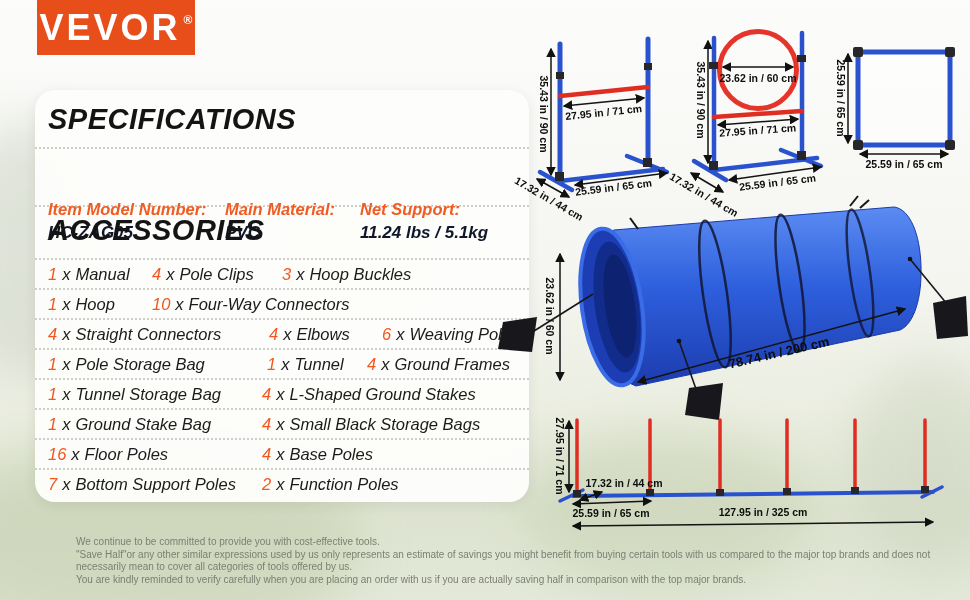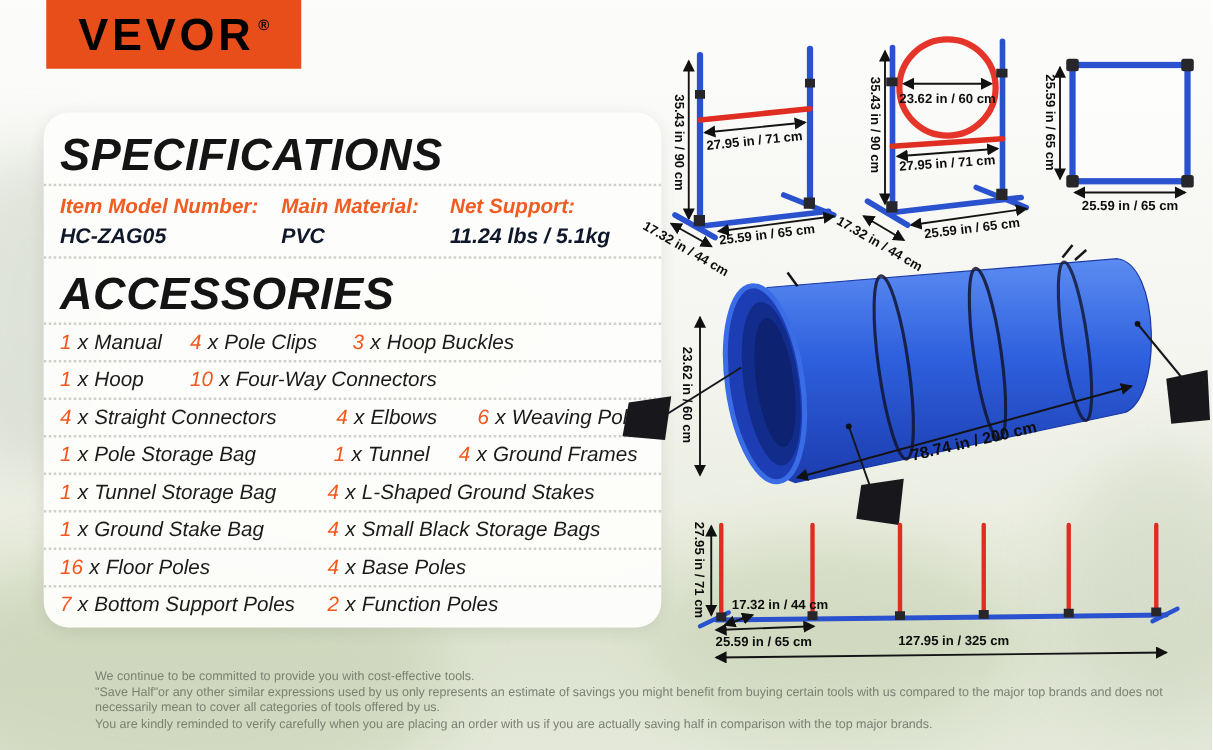--- a/index.html
+++ b/index.html
@@ -9,40 +9,40 @@
     background:linear-gradient(180deg,#fcfcfb 0%,#f5f6f1 45%,#ebeee1 68%,#dde3d0 85%,#e3e8d8 100%);
   }
   .blob{position:absolute;border-radius:50%;filter:blur(24px);}
   .b1{left:-50px;top:120px;width:150px;height:260px;background:#ccd3c3;opacity:.55;}
   .b2{left:-70px;top:440px;width:430px;height:210px;background:#c6d1b1;opacity:.6;}
   .b3{left:520px;top:430px;width:290px;height:160px;background:#c3cfae;opacity:.45;}
   .b4{left:850px;top:360px;width:160px;height:210px;background:#ccd4bf;opacity:.5;}
   .b5{left:240px;top:160px;width:240px;height:170px;background:#d5dacd;opacity:.4;}
 
   .logo{
-    position:absolute;left:37px;top:0;width:204px;height:55px;background:#e84e1a;
-    color:#000000;display:flex;align-items:center;justify-content:center;
+    position:absolute;left:37px;top:0;width:158px;height:55px;background:#e84e1a;
+    color:#ffffff;display:flex;align-items:center;justify-content:center;
     font-weight:bold;font-size:36px;letter-spacing:3px;z-index:5;text-align:right;
   }
   .logo sup{font-size:12px;font-weight:bold;margin:-16px 0 0 3px;letter-spacing:0;}
 
   .card{
     position:absolute;left:35px;top:90px;width:494px;height:412px;
     background:rgba(253,253,251,0.97);border-radius:20px;z-index:2;
     box-shadow:0 3px 12px rgba(60,70,50,0.10);overflow:hidden;
   }
   .sec-title{
     box-sizing:border-box;padding:13px 0 0 13px;height:57px;
-    font-style:italic;font-weight:bold;font-size:36px;color:#141414;letter-spacing:.5px;
+    font-style:italic;font-weight:bold;font-size:29px;color:#141414;letter-spacing:.5px;
   }
   .sec-title.t2{height:51px;padding-top:7px;}
   .dotline{height:0;border-top:2px dotted #cfcfc9;}
   .spec-fields{box-sizing:border-box;display:flex;height:56px;padding:7px 0 0 13px;}
   .sf{flex:none;}
-  .sf .flabel{color:#f05c22;font-weight:bold;font-style:italic;font-size:16.5px;}
+  .sf .flabel{color:#f05c22;font-weight:bold;font-style:italic;font-size:16.5px;margin-top:44px;}
   .sf .fvalue{color:#0f172a;font-weight:bold;font-style:italic;font-size:17px;margin-top:4px;}
   .acc-row{
     display:flex;align-items:center;height:28px;padding-left:13px;
     font-style:italic;font-size:16.5px;color:#1b1b1b;white-space:nowrap;
   }
   .item{display:flex;flex:none;white-space:nowrap;}
   .qty{color:#f3571d;margin-right:5px;}
   .sep{margin-right:5px;}
 
   .diagrams{position:absolute;left:490px;top:0;width:480px;height:545px;z-index:3;pointer-events:none;}

